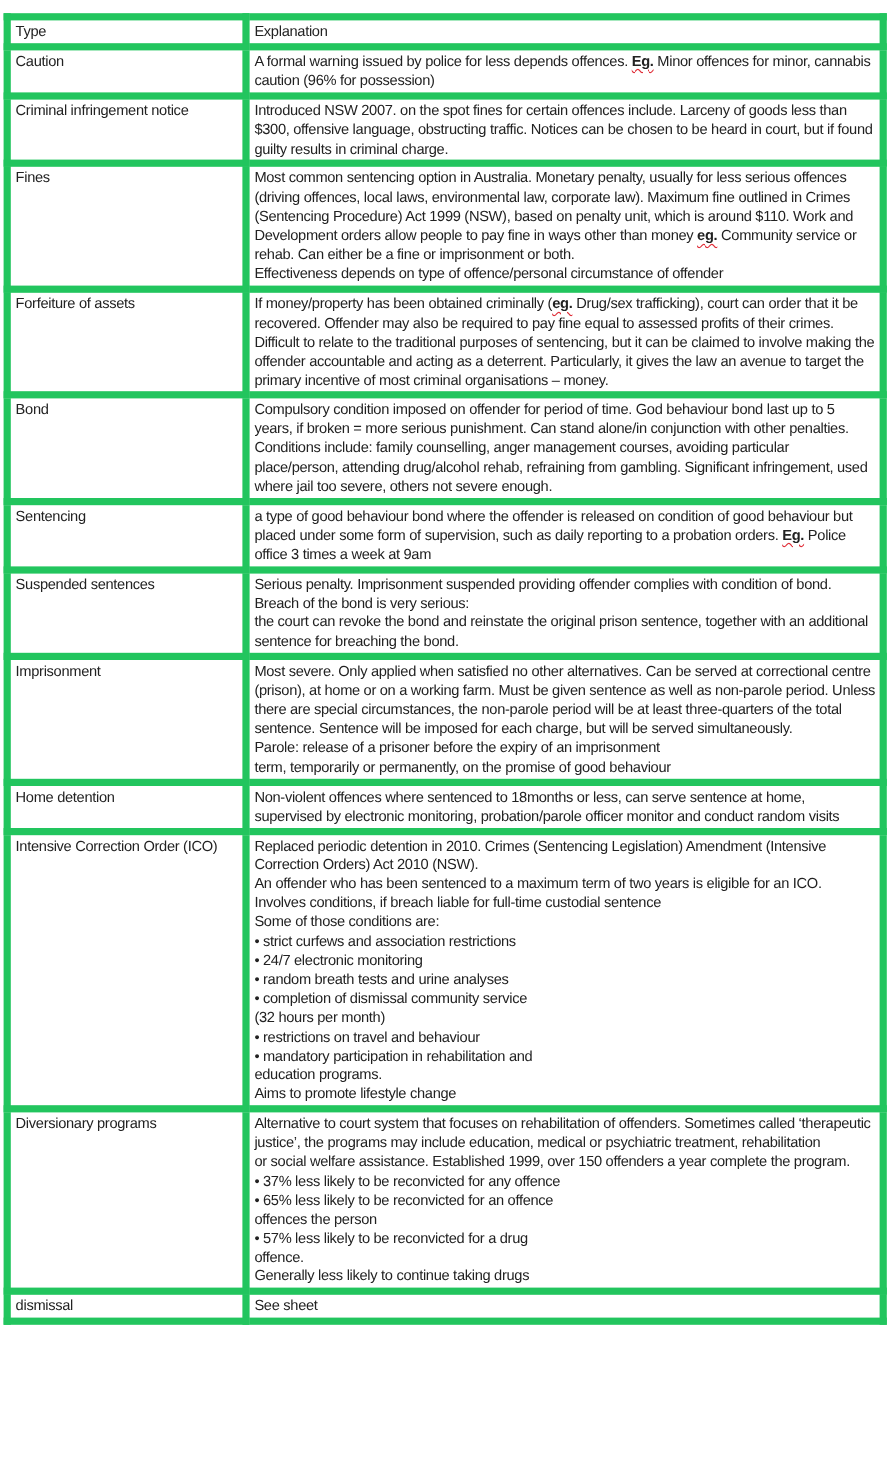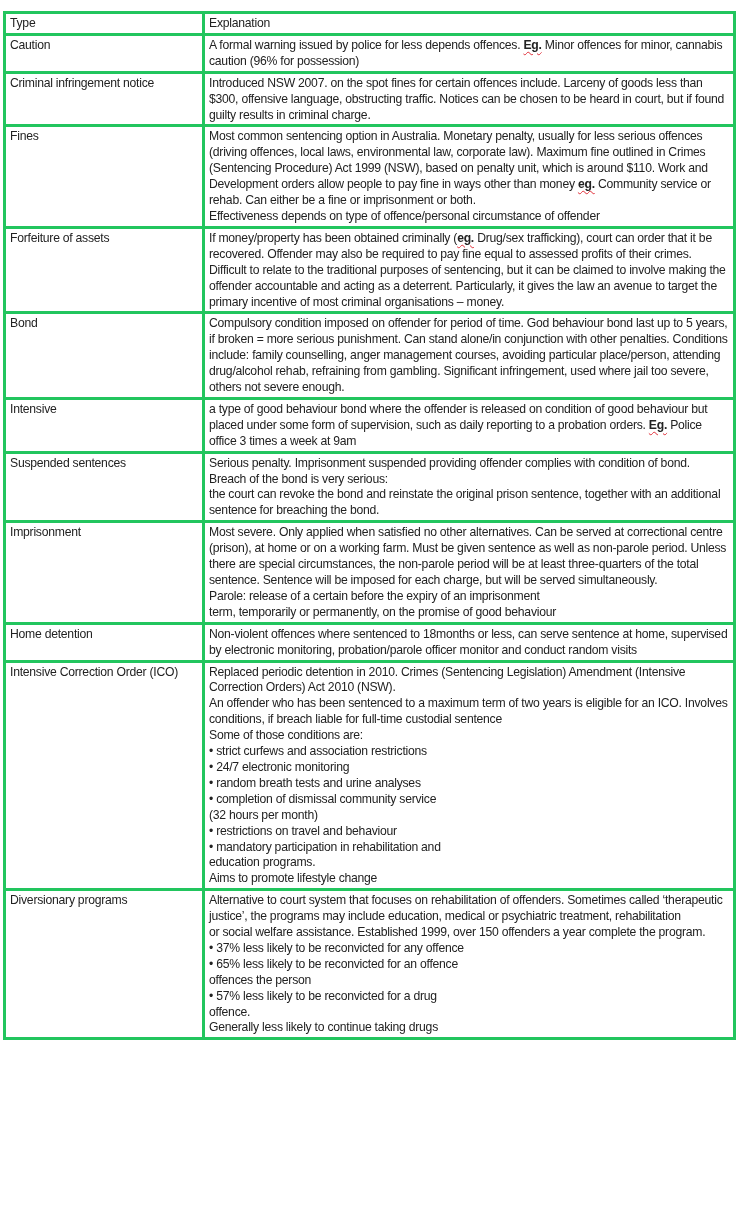--- a/index.html
+++ b/index.html
@@ -20,21 +20,21 @@
       left: 3px;
       top: 11px;
       width: 730px;
       border-collapse: collapse;
       table-layout: fixed;
       font-size: 12.2px;
       line-height: 15.9px;
       letter-spacing: -0.25px;
     }
     table.sentencing td {
-      border: 3px solid #22c55e;
+      border: 6px solid #22c55e;
       padding: 2px 3px 1px 4px;
       vertical-align: top;
       word-wrap: break-word;
     }
     col.c-type { width: 199px; }
     col.c-expl { width: 531px; }
     .line { display: block; white-space: normal; }
     .sp {
       text-decoration: underline wavy #e0303a;
       text-decoration-thickness: 1px;
@@ -82,37 +82,37 @@
           <span class="line"><span>primary incentive of most criminal organisations – money.</span></span>
         </td>
   </tr>
       <tr>
     <td>Bond</td>
     <td>
           <span class="line"><span>Compulsory condition imposed on offender for period of time. God behaviour bond last up to 5 years, if broken = more serious punishment. Can stand alone/in conjunction with other penalties. Conditions include: family counselling, anger management courses, avoiding particular place/person, attending drug/alcohol rehab, refraining from gambling. Significant infringement, used where jail too severe, others not severe enough.</span></span>
         </td>
   </tr>
       <tr>
-    <td>Intensive</td>
+    <td>Sentencing</td>
     <td>
           <span class="line"><span>a type of good behaviour bond where the offender is released on condition of good behaviour but placed under some form of  supervision, such as daily reporting to a probation orders. </span><span class="sp">Eg.</span><span> Police office 3 times a week at 9am</span></span>
         </td>
   </tr>
       <tr>
     <td>Suspended sentences</td>
     <td>
           <span class="line"><span>Serious penalty. Imprisonment suspended providing offender complies with condition of bond. Breach of the bond is very serious:</span></span>
           <span class="line"><span>the court can revoke the bond and reinstate the original prison sentence, together with an additional sentence for breaching the bond.</span></span>
         </td>
   </tr>
       <tr>
     <td>Imprisonment</td>
     <td>
           <span class="line"><span>Most severe. Only applied when satisfied no other alternatives. Can be served at correctional centre (prison), at home or on a working farm. Must be given sentence as well as non-parole period. Unless there are special circumstances, the non-parole period will be at least three-quarters of the total sentence. Sentence will be imposed for each charge, but will be served simultaneously.</span></span>
-          <span class="line"><span>Parole: release of a certain before the expiry of an imprisonment</span></span>
+          <span class="line"><span>Parole: release of a prisoner before the expiry of an imprisonment</span></span>
           <span class="line"><span>term, temporarily or permanently, on the promise of good behaviour</span></span>
         </td>
   </tr>
       <tr>
     <td>Home detention</td>
     <td>
           <span class="line"><span>Non-violent offences where sentenced to 18months or less, can serve sentence at home, supervised by electronic monitoring, probation/parole officer monitor and conduct random visits</span></span>
         </td>
   </tr>
       <tr>
@@ -138,14 +138,20 @@
           <span class="line"><span>Alternative to court system that focuses on rehabilitation of offenders.  Sometimes called ‘therapeutic justice’, the programs may include education, medical or psychiatric treatment, rehabilitation</span></span>
           <span class="line"><span>or social welfare assistance. Established 1999, over 150 offenders a year complete the program.</span></span>
           <span class="line"><span>• 37% less likely to be reconvicted for any offence</span></span>
           <span class="line"><span>• 65% less likely to be reconvicted for an offence</span></span>
           <span class="line"><span>offences the person</span></span>
           <span class="line"><span>• 57% less likely to be reconvicted for a drug</span></span>
           <span class="line"><span>offence.</span></span>
           <span class="line"><span>Generally less likely to continue taking drugs</span></span>
         </td>
   </tr>
+      <tr>
+    <td>dismissal</td>
+    <td>
+          <span class="line"><span>See sheet</span></span>
+        </td>
+  </tr>
     </tbody>
 </table>
 
 </body></html>

